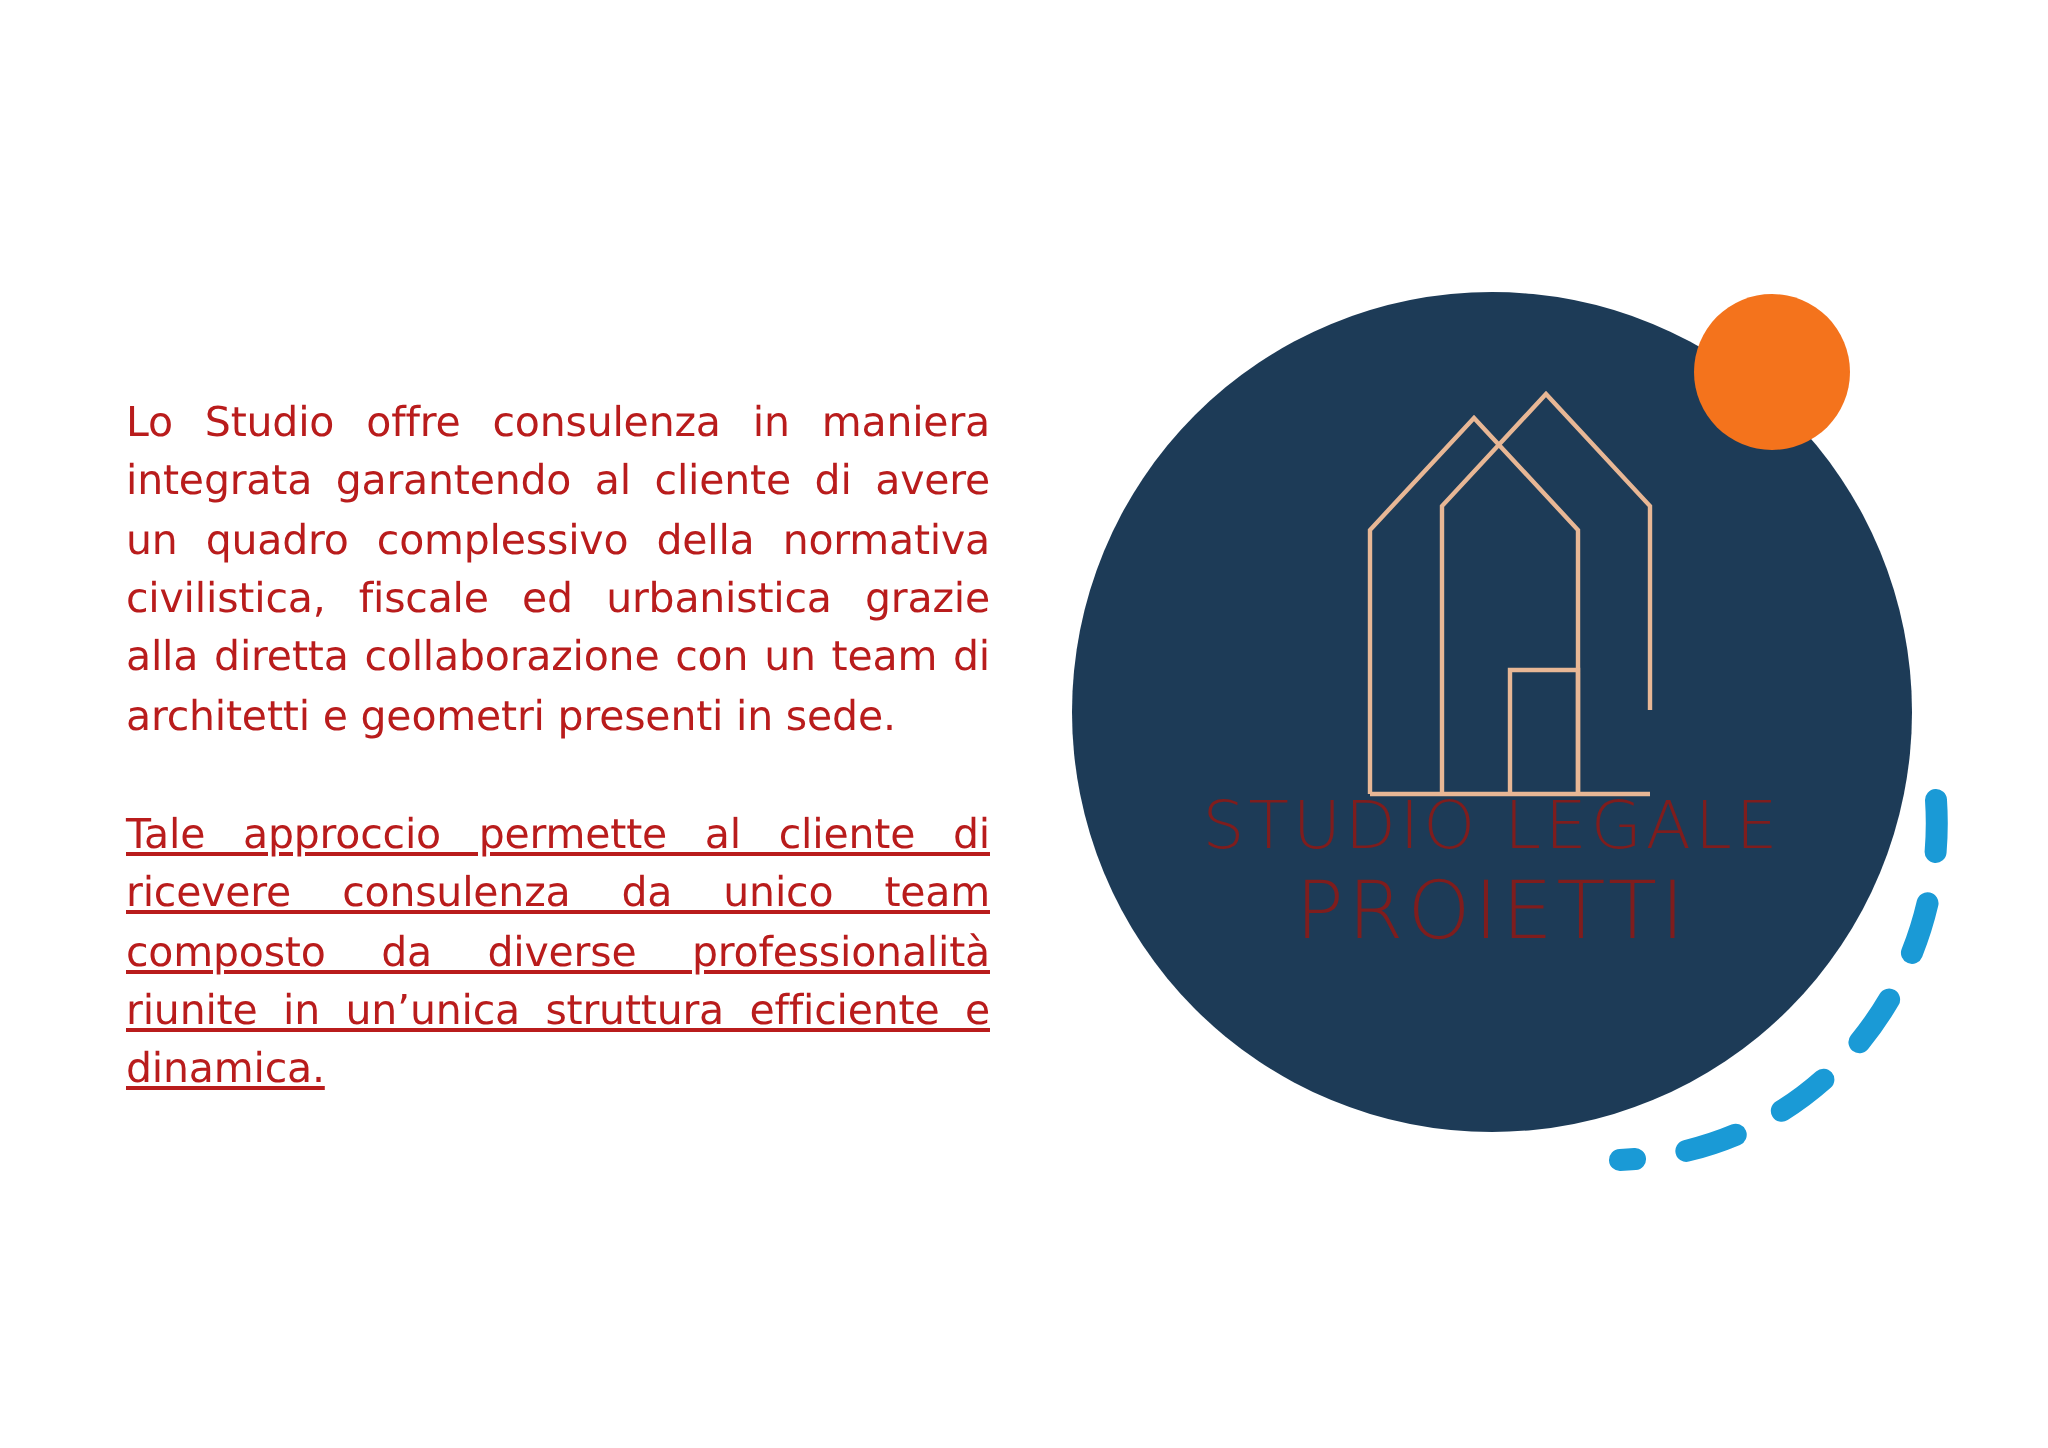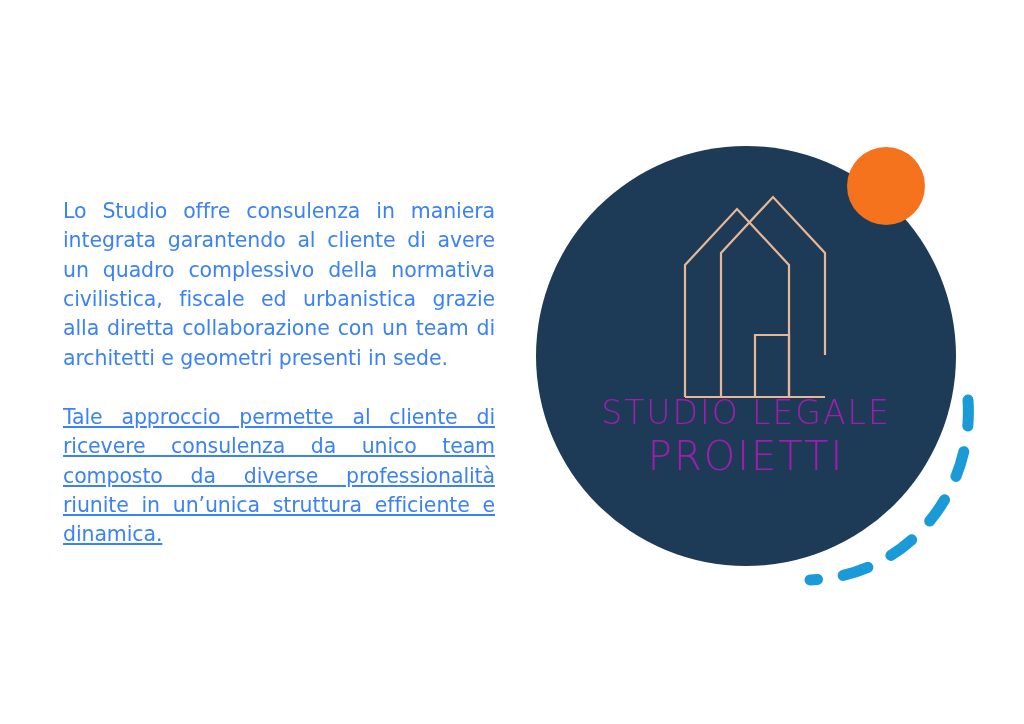--- a/index.html
+++ b/index.html
@@ -16,21 +16,21 @@
   }
 
   
   #text-column {
     position: absolute;
     left: 63px;
     top: 197px;
     width: 432px;
   }
   .para {
-    color: #3b82f6;
+    color: #b91c1c;
     font-size: 20.5px;
     line-height: 1.43;
     text-align: justify;
     margin: 0;
     font-family: "DejaVu Sans", sans-serif;
     letter-spacing: -0.1px;
   }
   .para + .para {
     margin-top: 30px;
     text-decoration: underline;
@@ -68,21 +68,21 @@
     top: 55px;
     width: 170px;
     height: 225px;
   }
   #logo-text {
     position: absolute;
     left: 16px;
     top: 275px;
     width: 420px;
     text-align: center;
-    color: #a21caf;
+    color: #7f1d1d;
     font-family: "DejaVu Sans", sans-serif;
     font-weight: 300;
   }
   #logo-line1 {
     font-size: 33px;
     letter-spacing: 2.0px;
     line-height: 1.1;
     display: block;
   }
   #logo-line2 {

